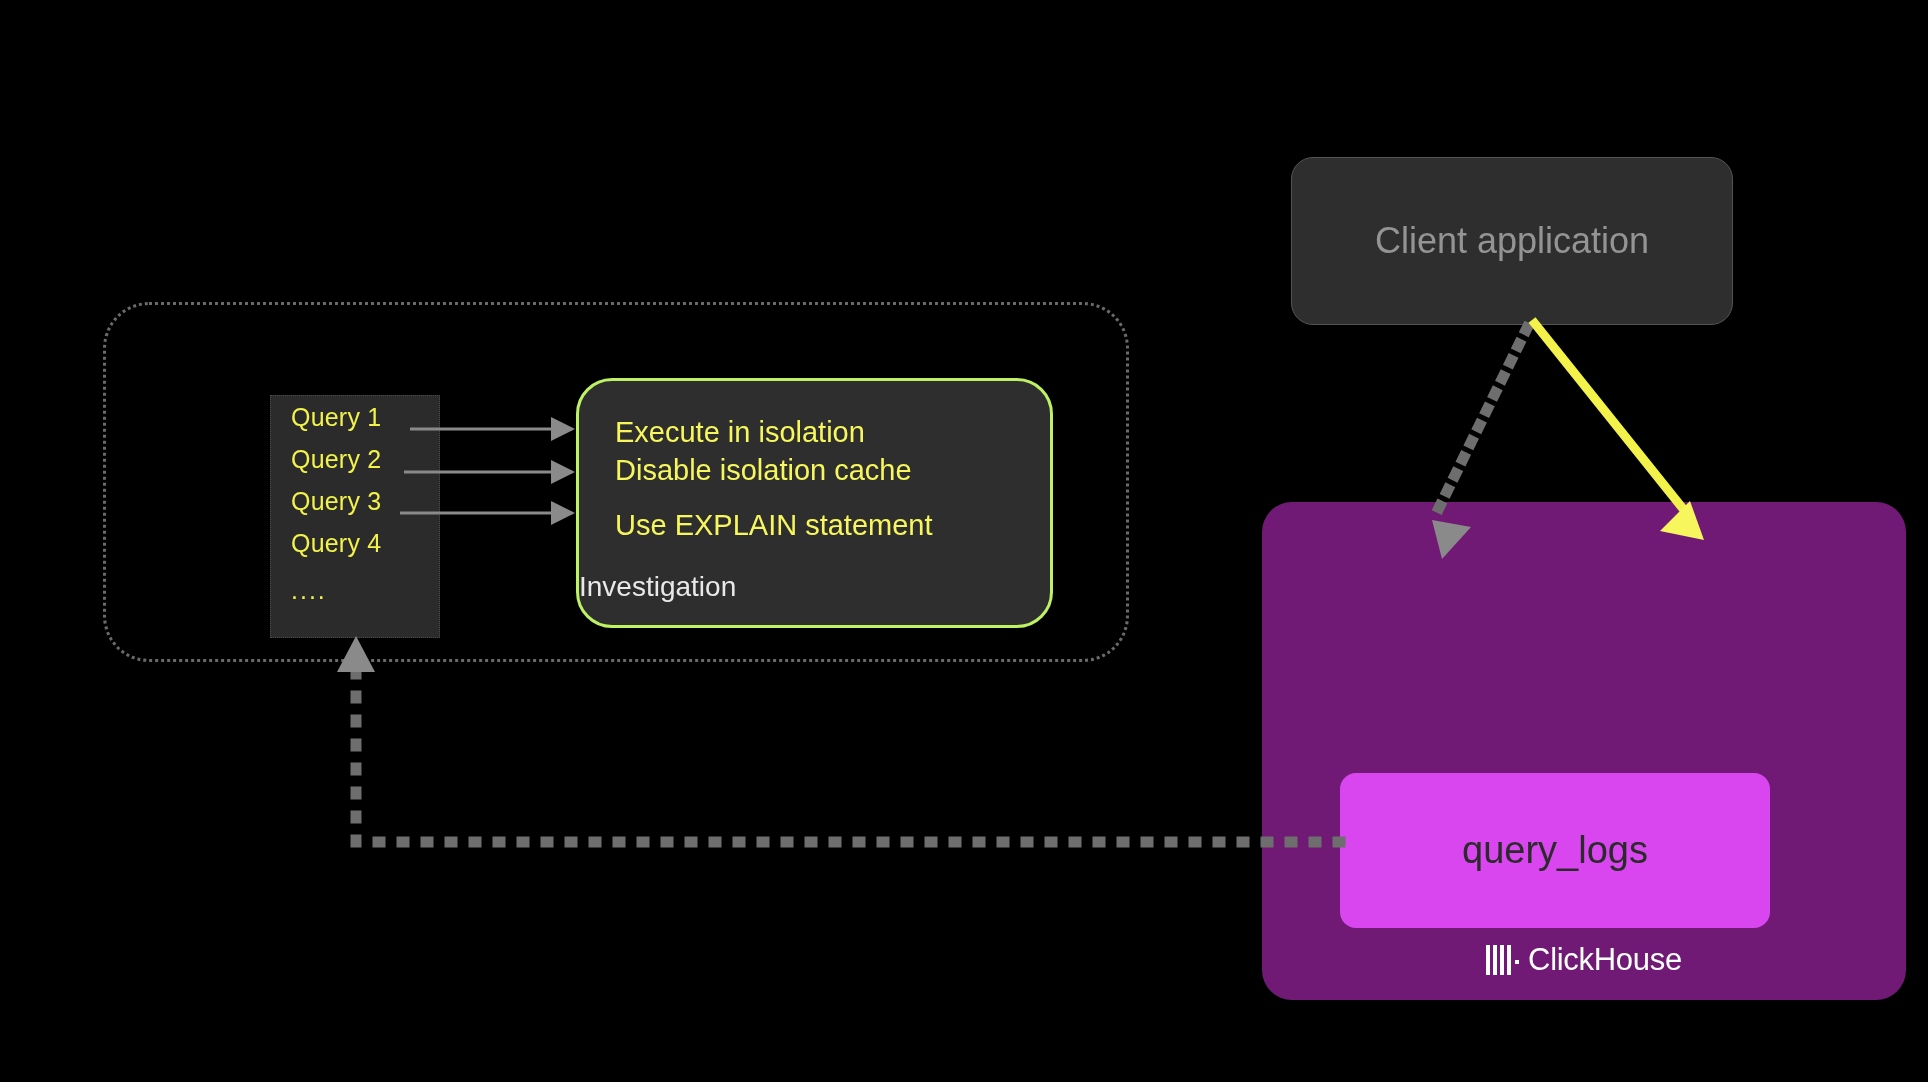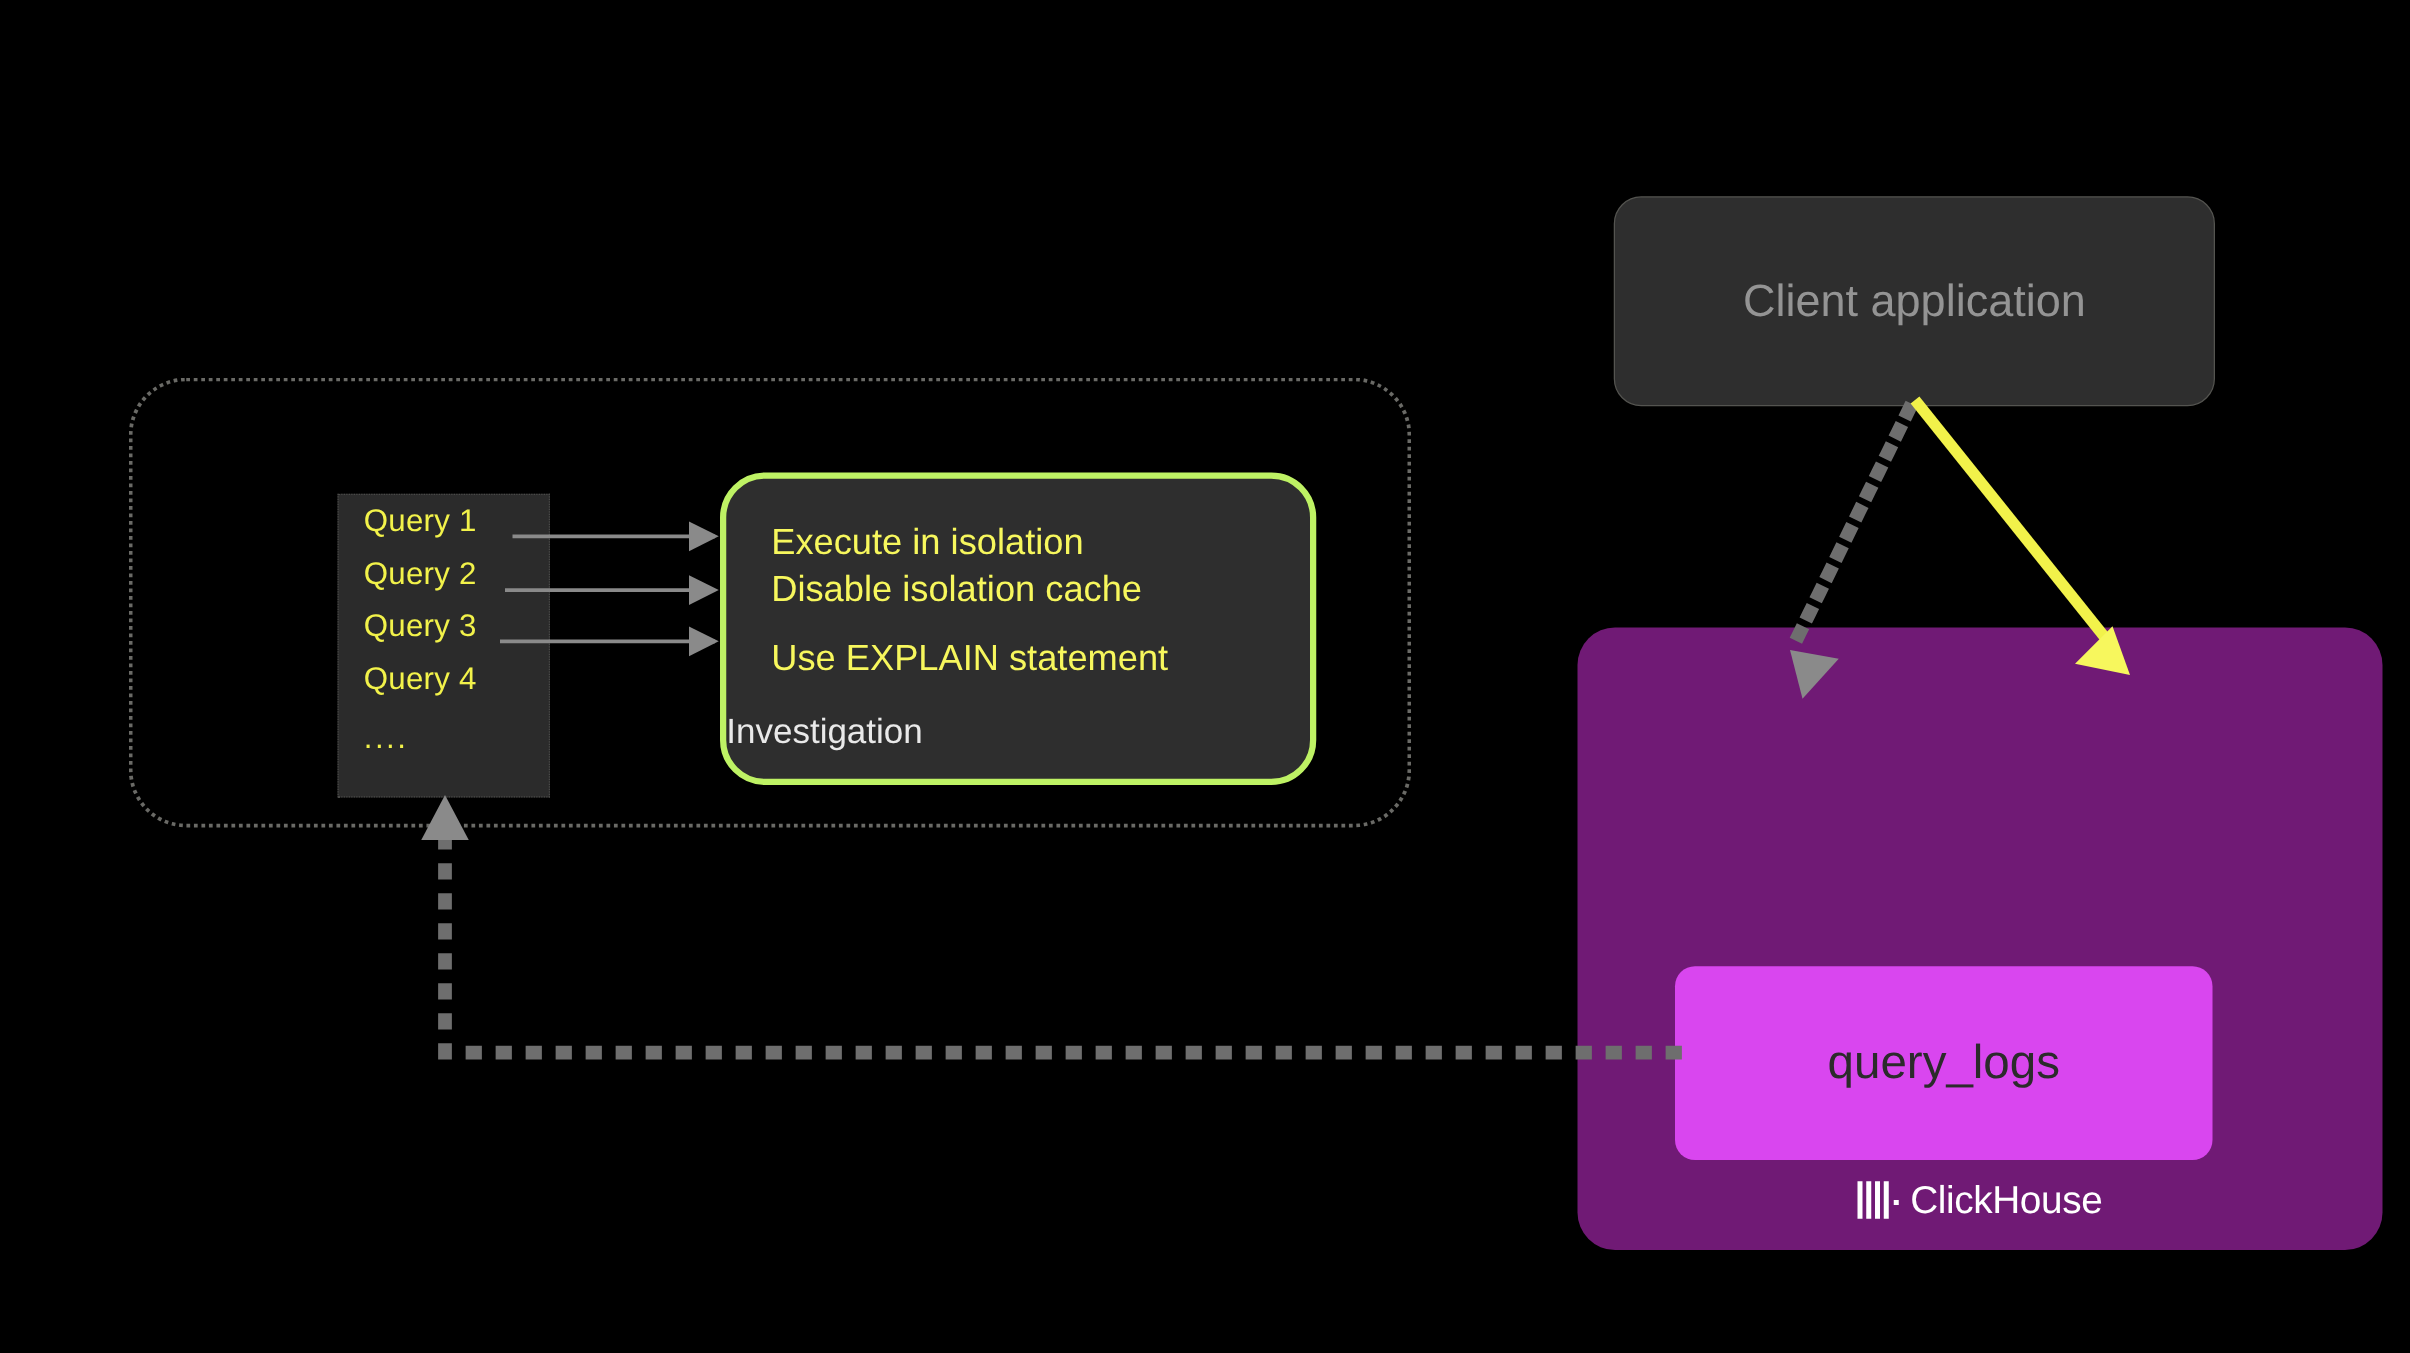--- a/index.html
+++ b/index.html
@@ -75,21 +75,21 @@
   }
 
   
   .investigation-box {
     position: absolute;
     left: 576px;
     top: 378px;
     width: 477px;
     height: 250px;
     background: #2e2e2e;
-    border: 5px solid #bef264;
+    border: 3px solid #bef264;
     border-radius: 36px;
     box-sizing: border-box;
     z-index: 4;
   }
   .inv-lines {
     position: absolute;
     left: 36px;
     top: 32px;
     width: 420px;
   }
@@ -110,21 +110,21 @@
     text-align: left;
     color: #e9e9e9;
     font-size: 28px;
   }
 
   
   .client-box {
     position: absolute;
     left: 1291px;
     top: 157px;
-    width: 481px;
+    width: 442px;
     height: 168px;
     background: #2e2e2e;
     border: 1px solid #545450;
     border-radius: 22px;
     box-sizing: border-box;
     display: flex;
     align-items: center;
     justify-content: center;
     z-index: 4;
   }

